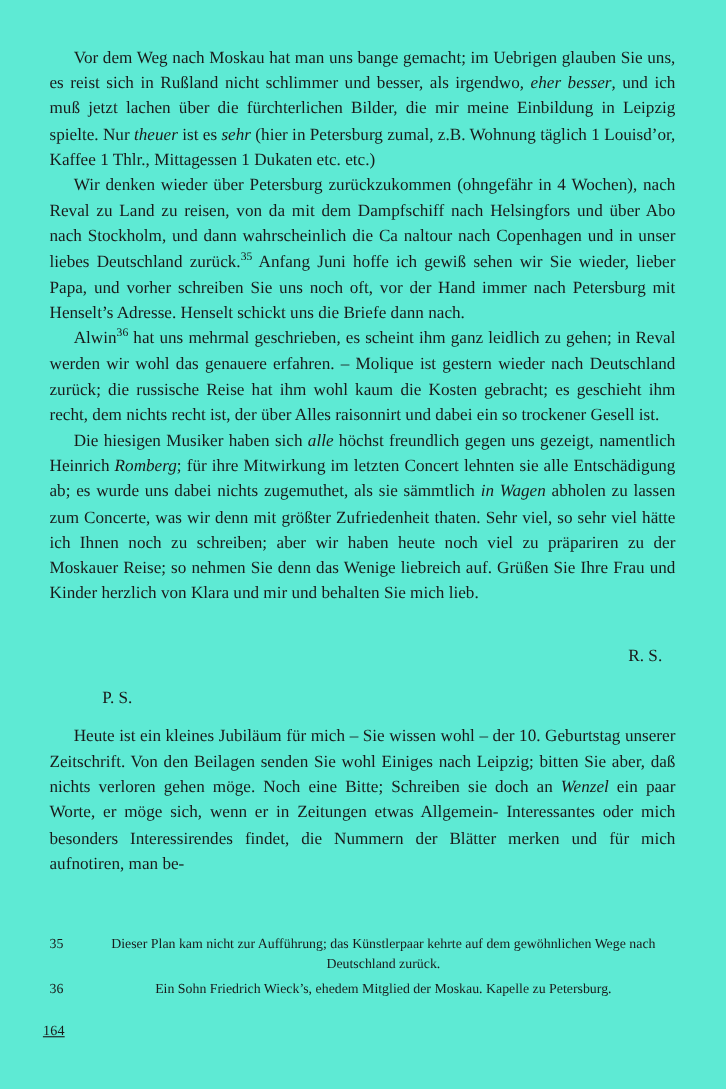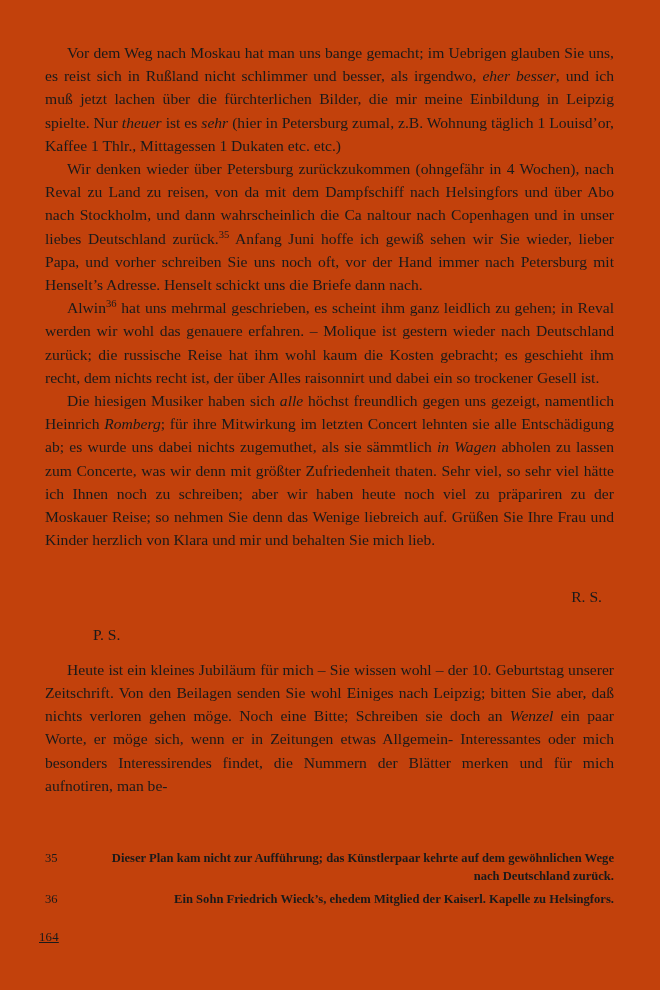--- a/index.html
+++ b/index.html
@@ -4,21 +4,21 @@
 <style>
   html, body {
     margin: 0;
     padding: 0;
     background: #ffffff;
   }
   .page {
     position: relative;
     width: 660px;
     height: 990px;
-    background: #c2410c;
+    background: #5eead4;
     overflow: hidden;
     font-family: "Liberation Serif", "DejaVu Serif", serif;
     color: #1a1a1a;
   }
 
   
   .textblock {
     position: absolute;
     left: 45px;
     top: 41px;
@@ -74,22 +74,21 @@
     font-size: 12.6px;
     line-height: 18.4px;
     margin-bottom: 4px;
   }
   .footnote .fn-num {
     flex: 0 0 38px;
     text-align: left;
   }
   .footnote .fn-text {
     flex: 1 1 auto;
-    text-align: right;
-    font-weight: bold;
+    text-align: center;
   }
 
   
   .folio {
     position: absolute;
     left: 39px;
     top: 928px;
     font-size: 12.8px;
     line-height: 18px;
     letter-spacing: 0.2px;
@@ -115,19 +114,19 @@
 
   </div>
 
   <div class="footnotes">
     <div class="footnote">
       <span class="fn-num">35</span>
       <span class="fn-text">Dieser Plan kam nicht zur Aufführung; das Künstlerpaar kehrte auf dem gewöhn­lichen Wege nach Deutschland zurück.</span>
     </div>
     <div class="footnote">
       <span class="fn-num">36</span>
-      <span class="fn-text">Ein Sohn Friedrich Wieck’s, ehedem Mitglied der Kaiserl. Kapelle zu Helsingfors.</span>
+      <span class="fn-text">Ein Sohn Friedrich Wieck’s, ehedem Mitglied der Moskau. Kapelle zu Petersburg.</span>
     </div>
   </div>
 
   <div class="folio">164</div>
 
 </div>
 
 </body></html>

